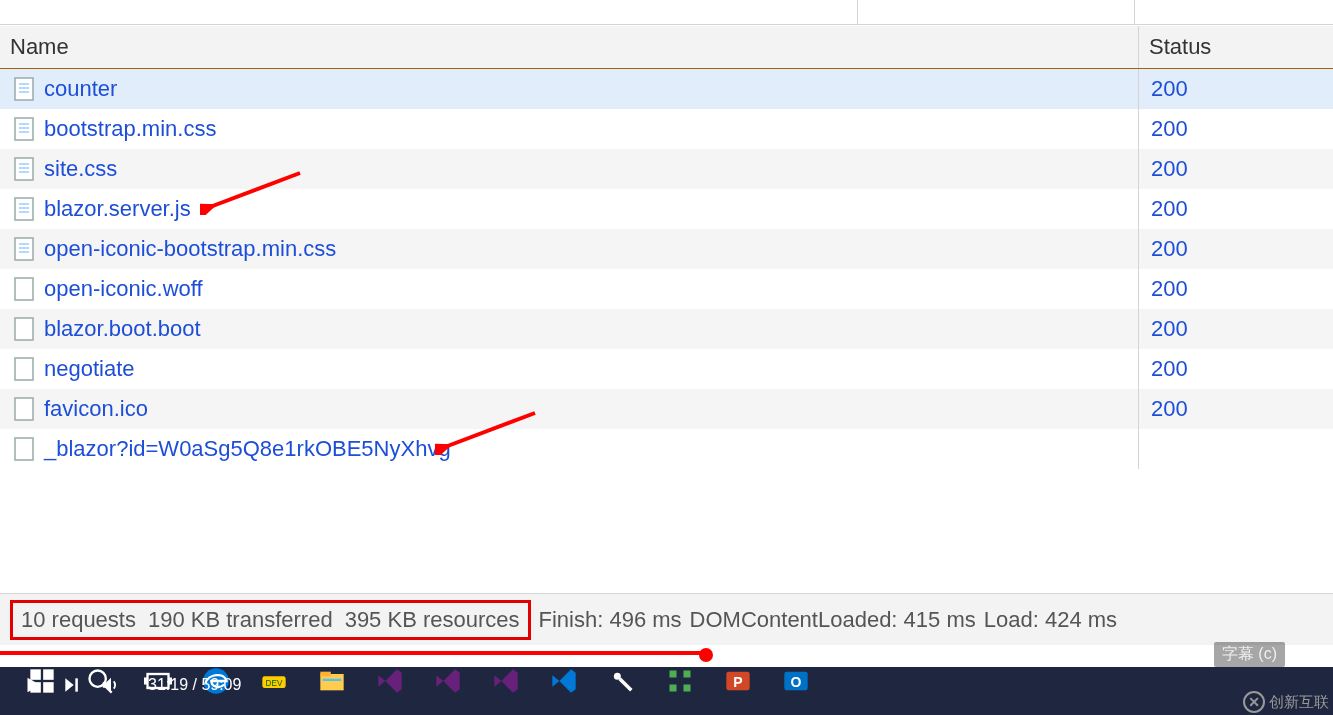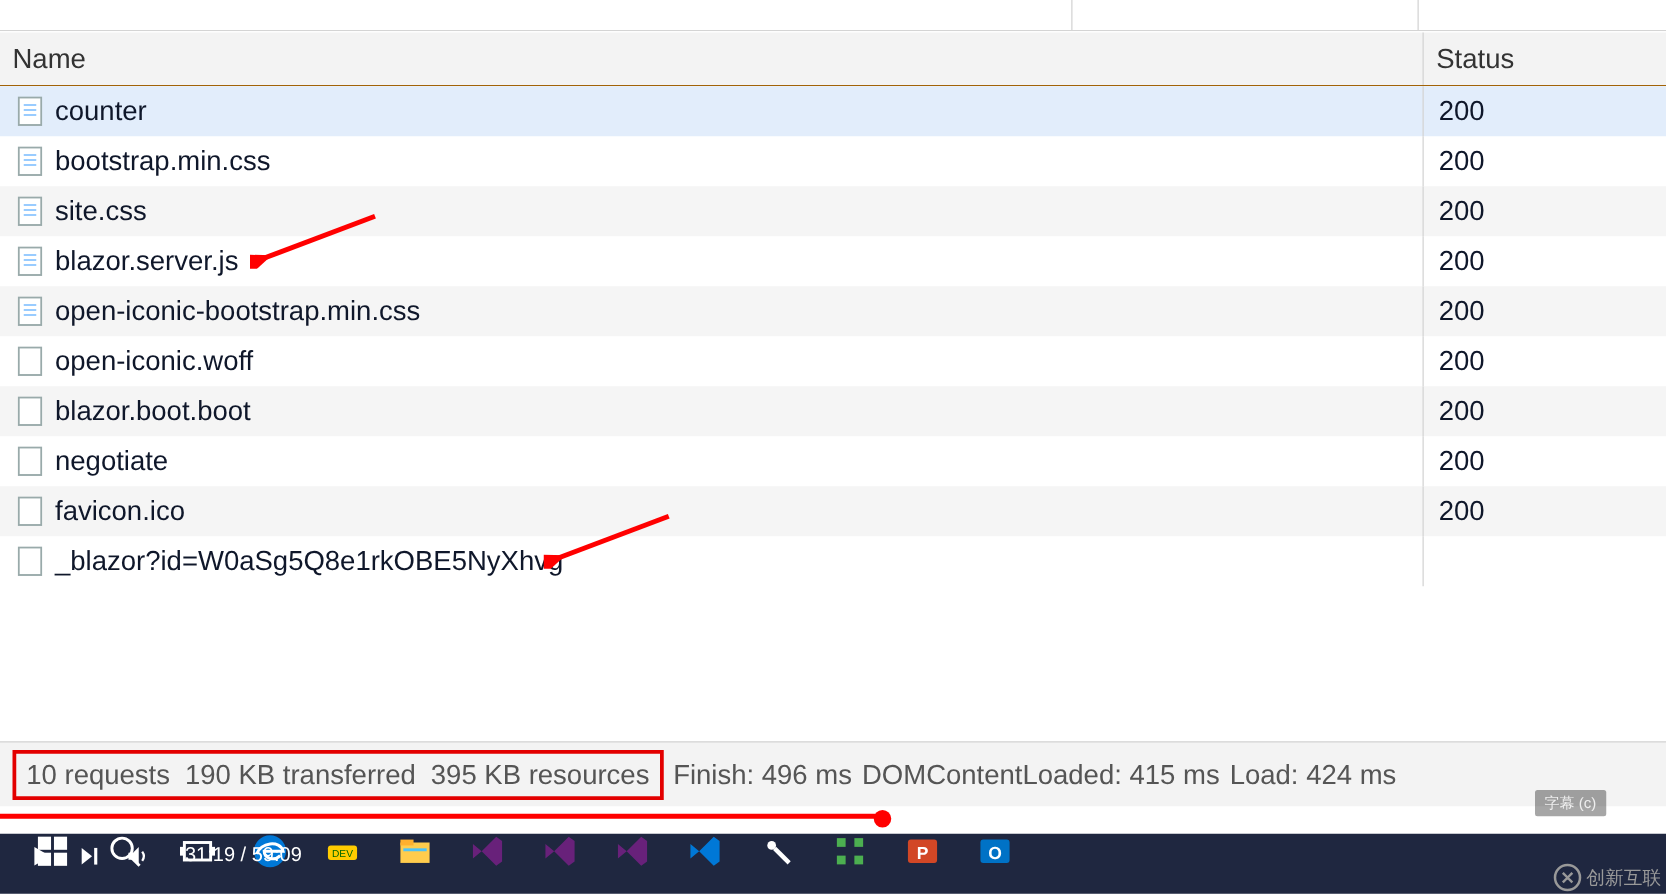--- a/index.html
+++ b/index.html
@@ -10,21 +10,21 @@
   .tab.a { width: 858px; }
   .tab.b { width: 277px; }
   .tab.c { flex: 1; border-right: none; }
 
   .table-header { display: flex; height: 44px; background: #f3f3f3; border-bottom: 1px solid #a16207; border-top: 1px solid #fff; }
   .th { display: flex; align-items: center; padding: 0 10px; font-size: 22px; color: #333; }
   .th-name { width: 1139px; border-right: 1px solid #d4d4d4; }
   .th-status { flex: 1; }
 
   .rows { background: #fff; }
-  .row { display: flex; height: 40px; align-items: center; font-size: 22px; color: #0f172a; position: relative; }
+  .row { display: flex; height: 40px; align-items: center; font-size: 22px; color: #1d4ed8; position: relative; }
   .row.selected { background: #e2edfb; }
   .row.alt { background: #f5f5f5; }
   .cell-name { width: 1139px; display: flex; align-items: center; padding-left: 14px; border-right: 1px solid #d4d4d4; height: 100%; }
   .cell-status { flex: 1; padding-left: 12px; }
   .file-icon { width: 20px; height: 24px; margin-right: 10px; flex: 0 0 auto; }
 
   .arrow { position: absolute; pointer-events: none; }
 
   .summary-bar { position: absolute; left: 0; right: 0; top: 593px; height: 52px; display: flex; align-items: center; background: #f3f3f3; border-top: 1px solid #d4d4d4; font-size: 22px; color: #555; padding: 0 10px; gap: 8px; }
   .red-box { border: 3px solid #e30000; padding: 4px 8px; display: flex; gap: 12px; }
@@ -35,21 +35,21 @@
   .video-controls { position: absolute; left: 0; right: 0; bottom: 0; height: 60px; display: flex; align-items: center; z-index: 5; }
   .progress-track { position: absolute; left: 0; right: 0; top: -4px; height: 4px; background: rgba(255,255,255,0.35); }
   .progress-fill { height: 100%; background: #ff0000; width: 53%; }
   .progress-knob { position: absolute; left: 53%; top: -3px; width: 14px; height: 14px; margin-left: -7px; border-radius: 50%; background: #ff0000; }
   .vc-left { display: flex; align-items: center; gap: 18px; padding-left: 22px; }
   .vc-btn svg { display: block; }
   .time { color: #fff; font-size: 16px; margin-left: 8px; }
 
   .watermark { position: absolute; right: 4px; bottom: 2px; display: flex; align-items: center; gap: 4px; font-size: 15px; color: #999; z-index: 6; }
   .wm-circle { width: 22px; height: 22px; border: 2px solid #999; border-radius: 50%; display: flex; align-items: center; justify-content: center; font-size: 14px; font-weight: bold; }
-  .subtitle-badge { position: absolute; right: 48px; bottom: 62px; background: rgba(0,0,0,0.35); color: #eee; font-size: 12px; padding: 2px 8px; border-radius: 2px; z-index: 6; }
+  .subtitle-badge { position: absolute; right: 48px; bottom: 48px; background: rgba(0,0,0,0.35); color: #eee; font-size: 16px; padding: 2px 8px; border-radius: 2px; z-index: 6; }
 </style>
 </head>
 <body>
 
 <div class="tabs-strip">
   <div class="tab a"></div>
   <div class="tab b"></div>
   <div class="tab c"></div>
 </div>
 

